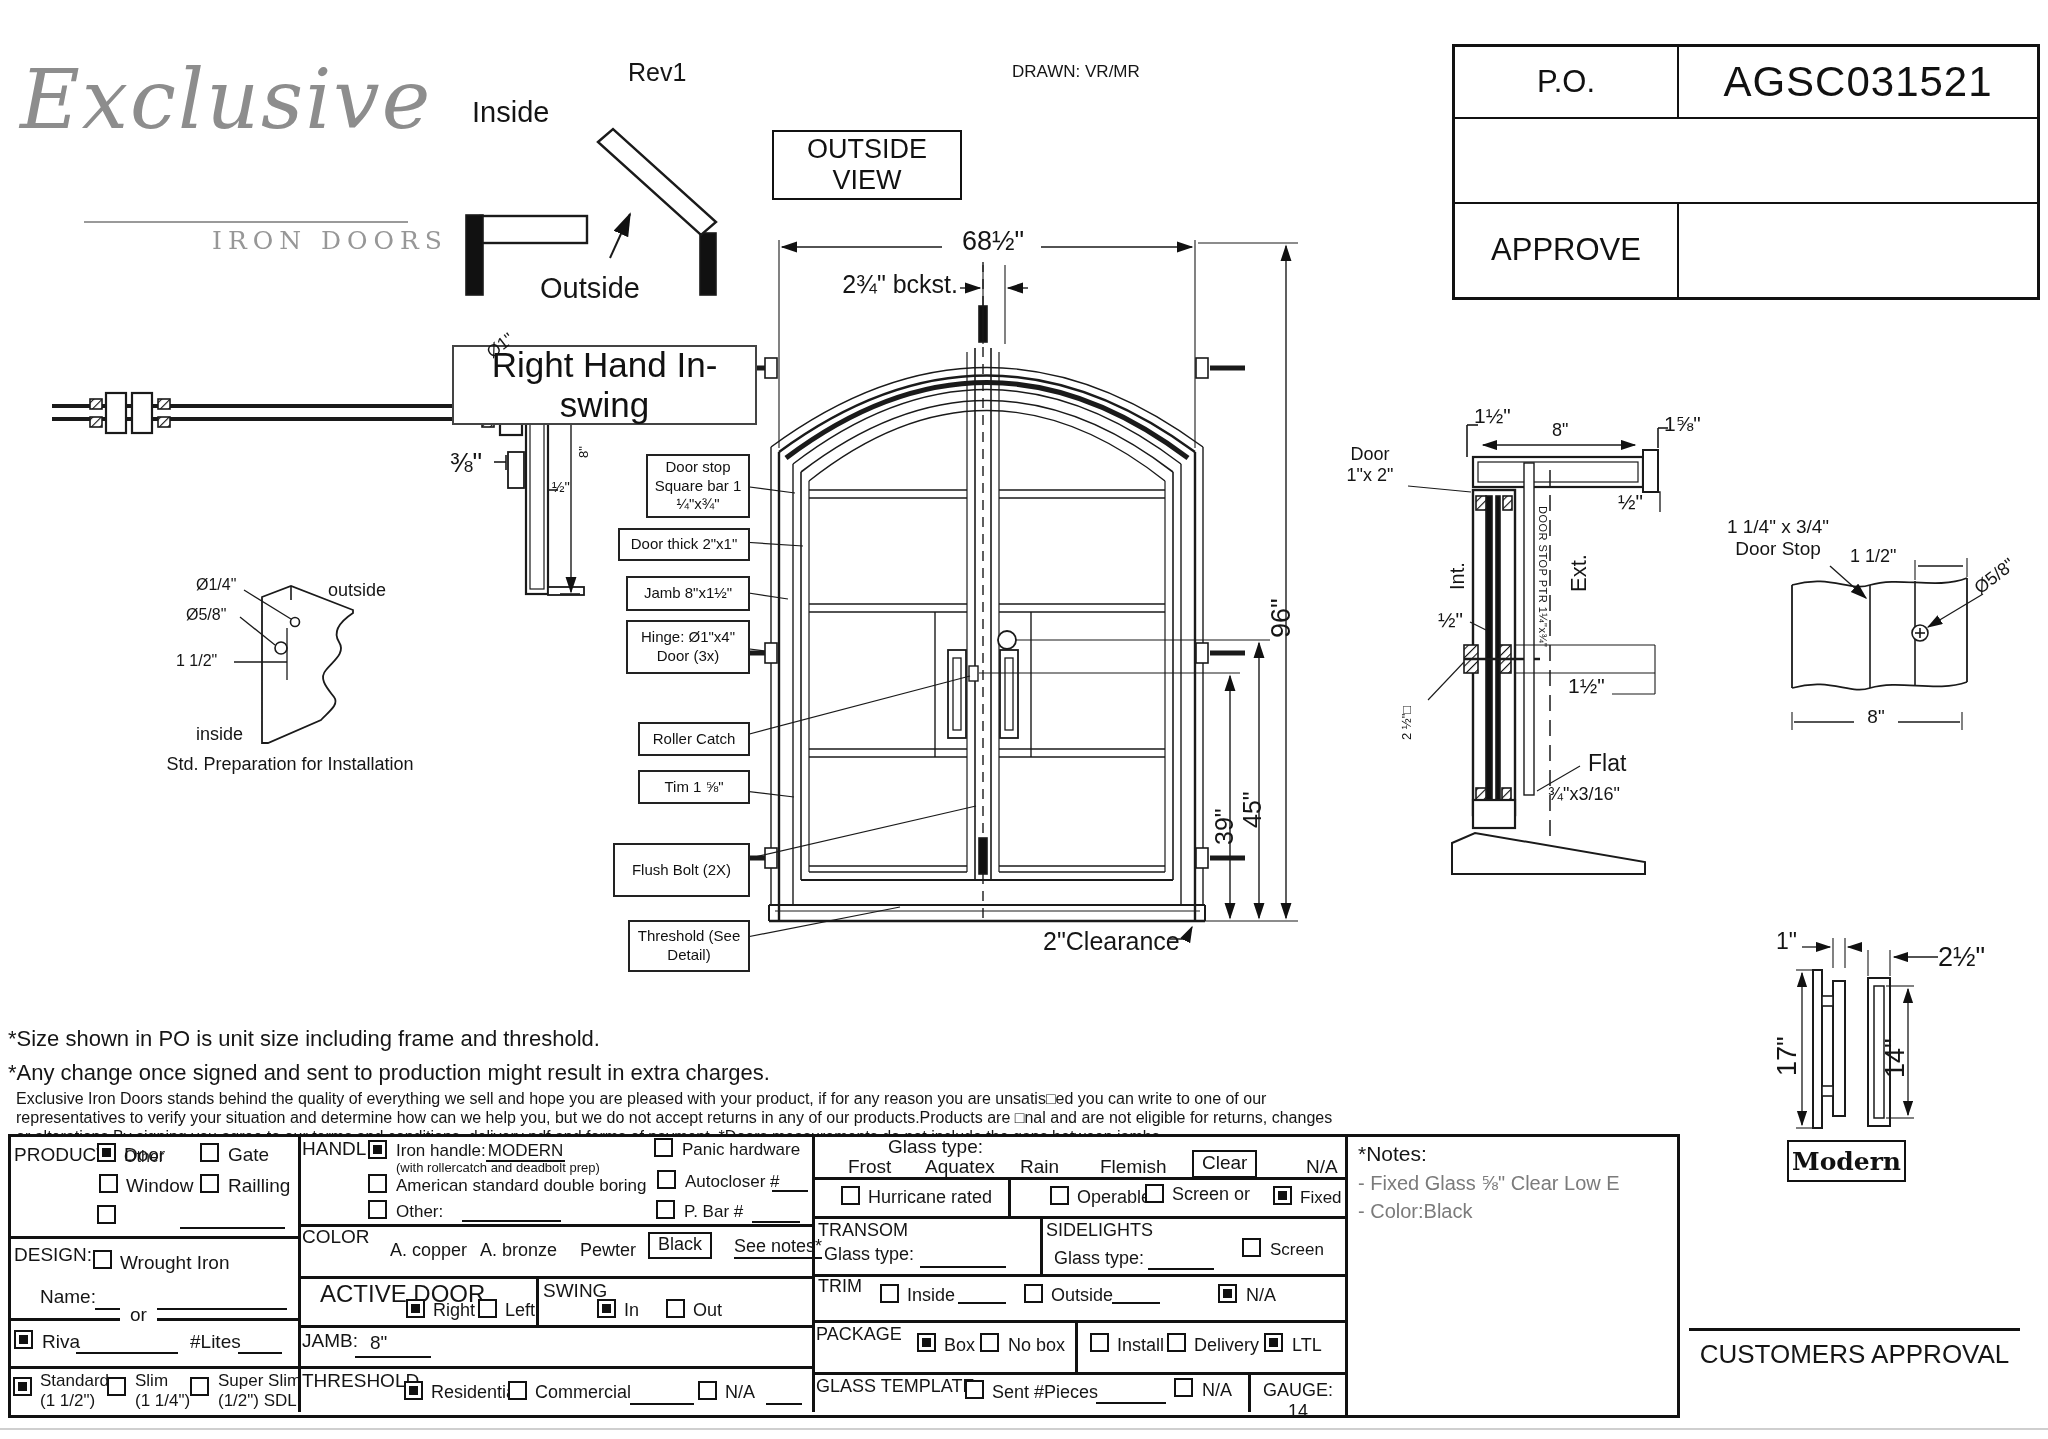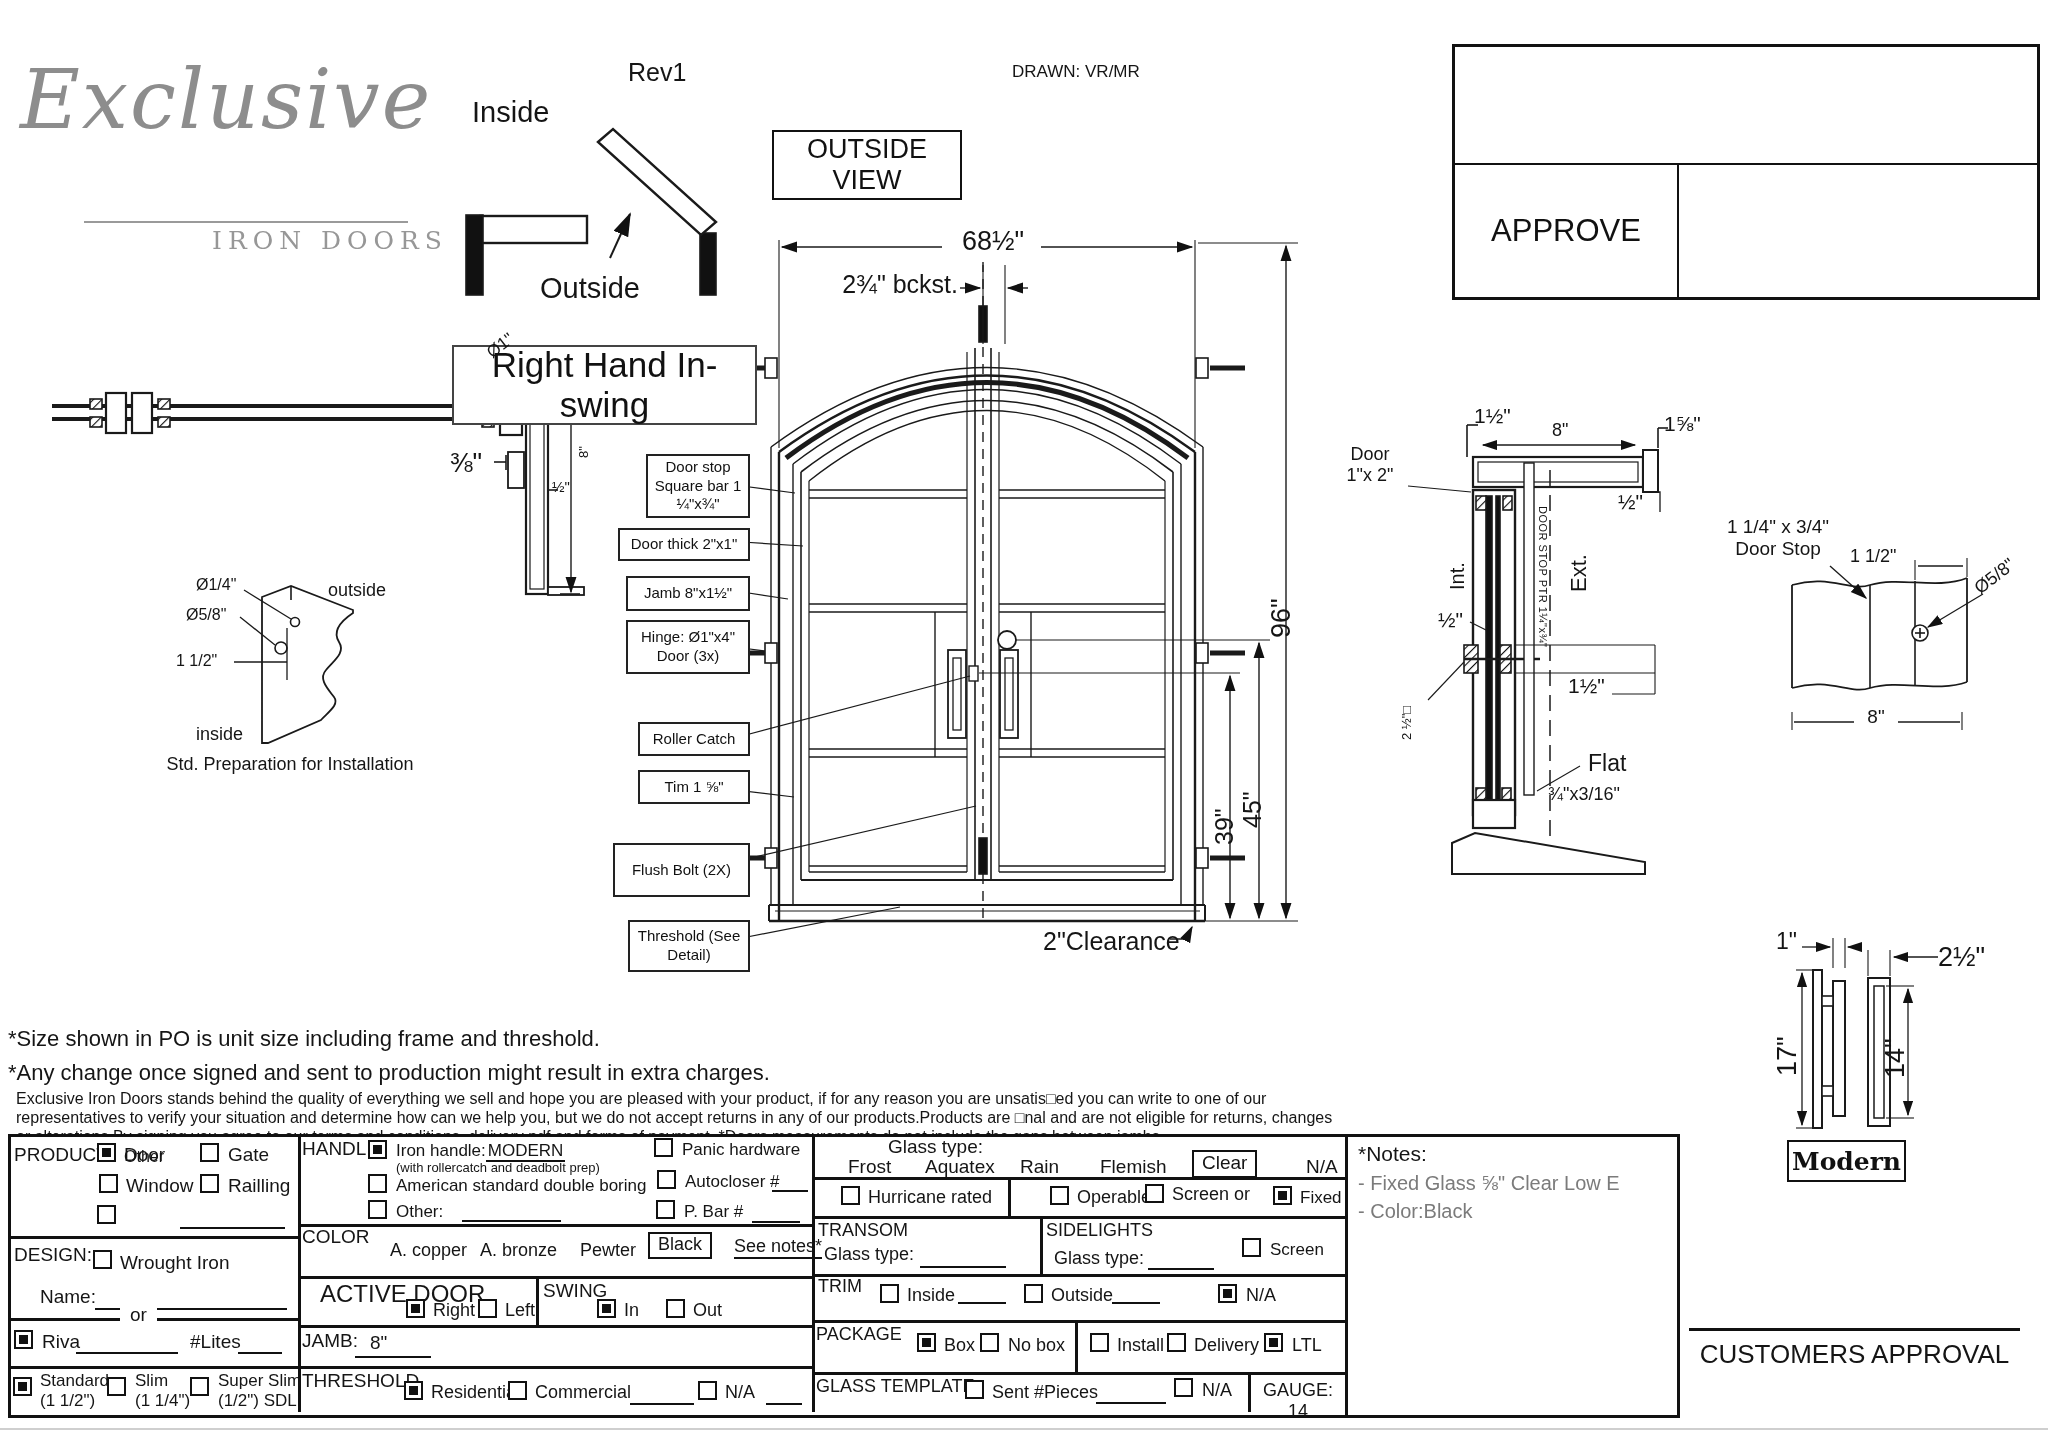--- a/index.html
+++ b/index.html
@@ -282,20 +282,24 @@
 <div class="logo-sub">IRON DOORS</div>
 
 <div class="t" style="left:628px;top:58px;font-size:25px;">Rev1</div>
 <div class="t" style="left:1012px;top:62px;font-size:17px;">DRAWN: VR/MR</div>
 <div class="t" style="left:472px;top:96px;font-size:29px;">Inside</div>
 <div class="t" style="left:540px;top:272px;font-size:29px;">Outside</div>
 <div class="bx ctr" style="left:772px;top:130px;width:186px;height:66px;display:flex;align-items:center;justify-content:center;font-size:27px;">OUTSIDE VIEW</div>
 <div class="bx ctr" style="left:452px;top:345px;width:301px;height:76px;display:flex;align-items:center;justify-content:center;font-size:35px;border-width:2px;border-color:#444;">Right Hand In-swing</div>
 
 <div class="bx" style="left:1452px;top:44px;width:582px;height:250px;border-width:3px;display:flex;flex-direction:column;">
+  <div class="po-row" style="flex:71;">
+    <div class="po-label">P.O.</div>
+    <div class="po-value">AGSC031521</div>
+  </div>
   <div class="po-row" style="flex:84;">
     <div class="po-value"></div>
   </div>
   <div class="po-row" style="flex:95;justify-content:space-between;">
     <div class="po-label">APPROVE</div>
     <div class="po-value"></div>
   </div>
 </div>
 
 <div class="t ctr" style="left:945px;top:226px;width:96px;font-size:27px;background:#fff;">68½"</div>

